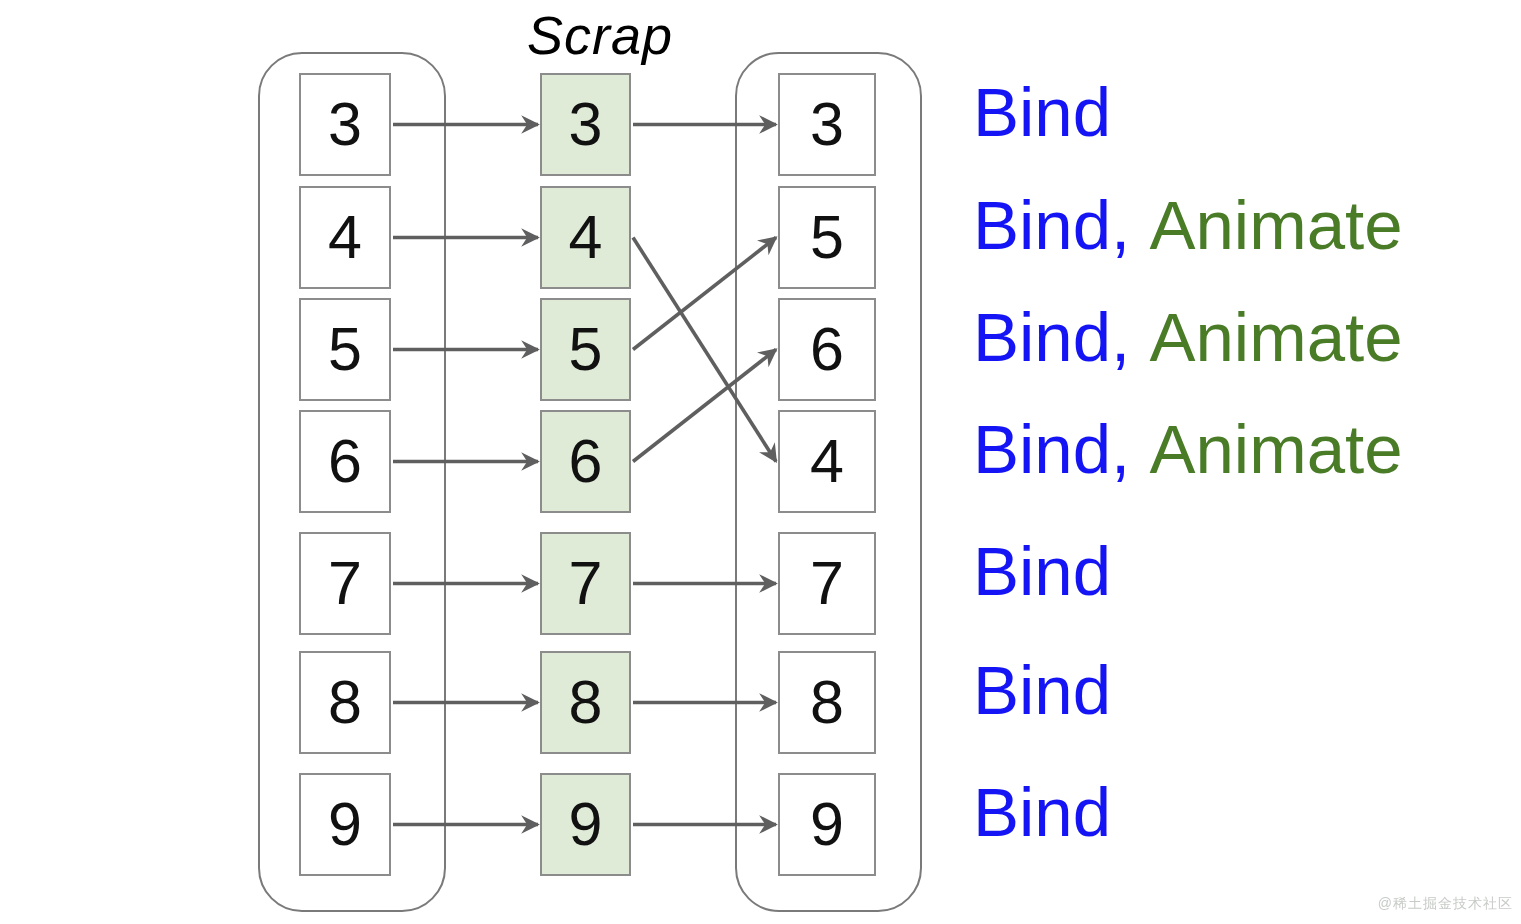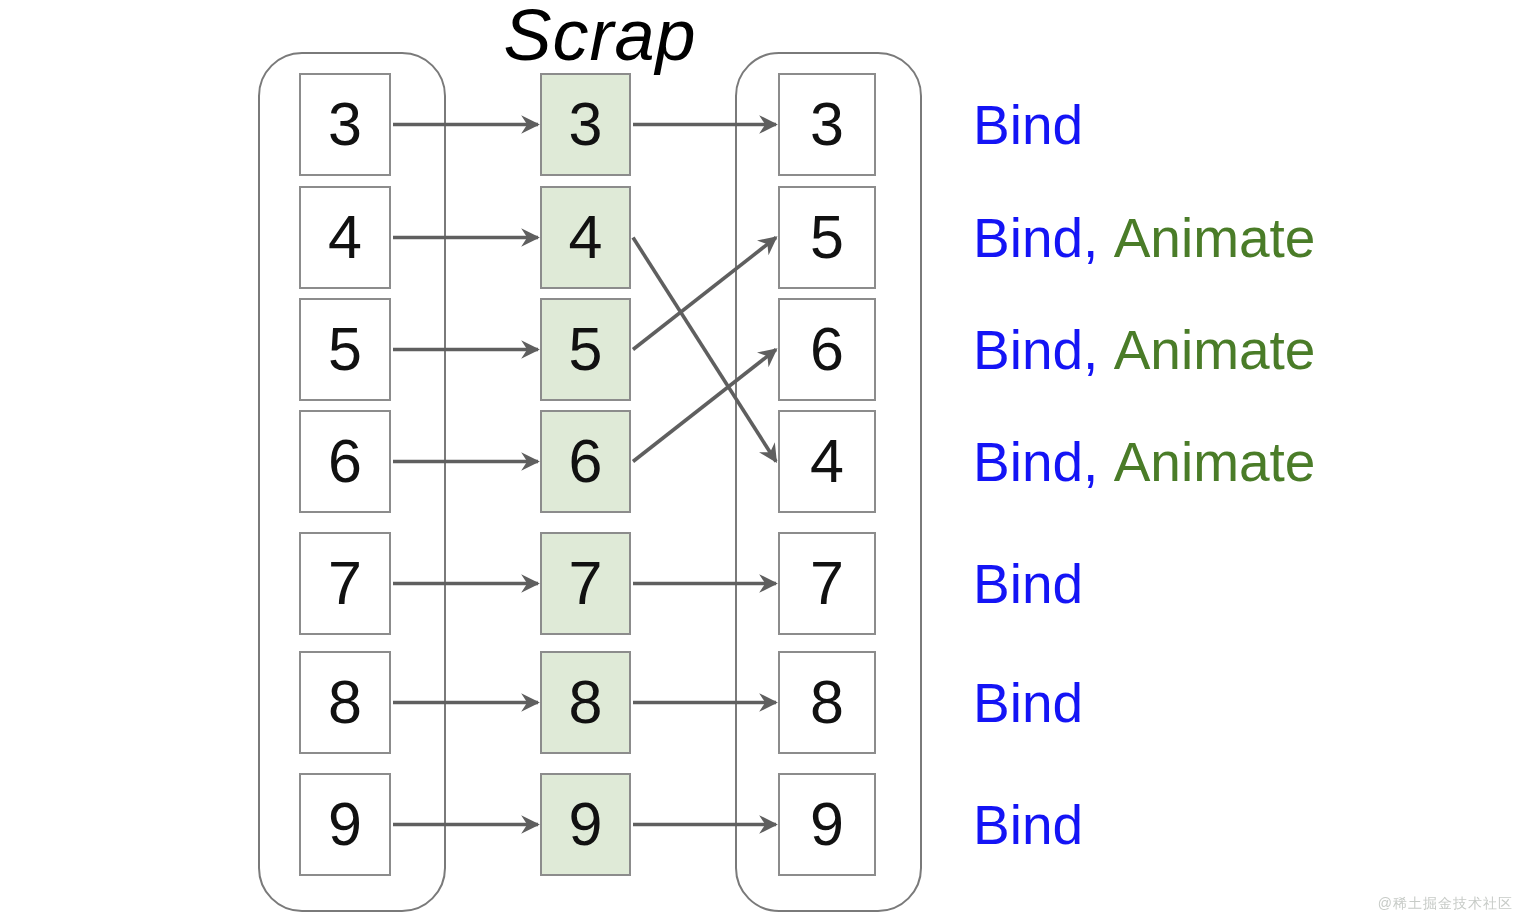--- a/index.html
+++ b/index.html
@@ -28,32 +28,32 @@
     z-index:2;
     line-height:1;
   }
   .item-box.scrap{
     background:var(--c-scrap-fill,#dfead7);
   }
   .diagram-title{
     position:absolute;
     left:470px;top:0px;width:260px;height:70px;
     display:flex;align-items:center;justify-content:center;
-    font-size:72px;
+    font-size:54px;
     font-style:italic;
     color:var(--c-title,#000000);
     z-index:2;
     letter-spacing:1px;
   }
   .label-row{
     position:absolute;
     left:973px;
     height:103px;
-    display:flex;align-items:center;
-    font-size:55px;
+    display:flex;
+    font-size:69px;
     white-space:pre;
     z-index:2;
   }
   .arrows-layer{
     position:absolute;left:0;top:0;width:1521px;height:924px;
     z-index:3;
     pointer-events:none;
   }
   .watermark{
     position:absolute;

